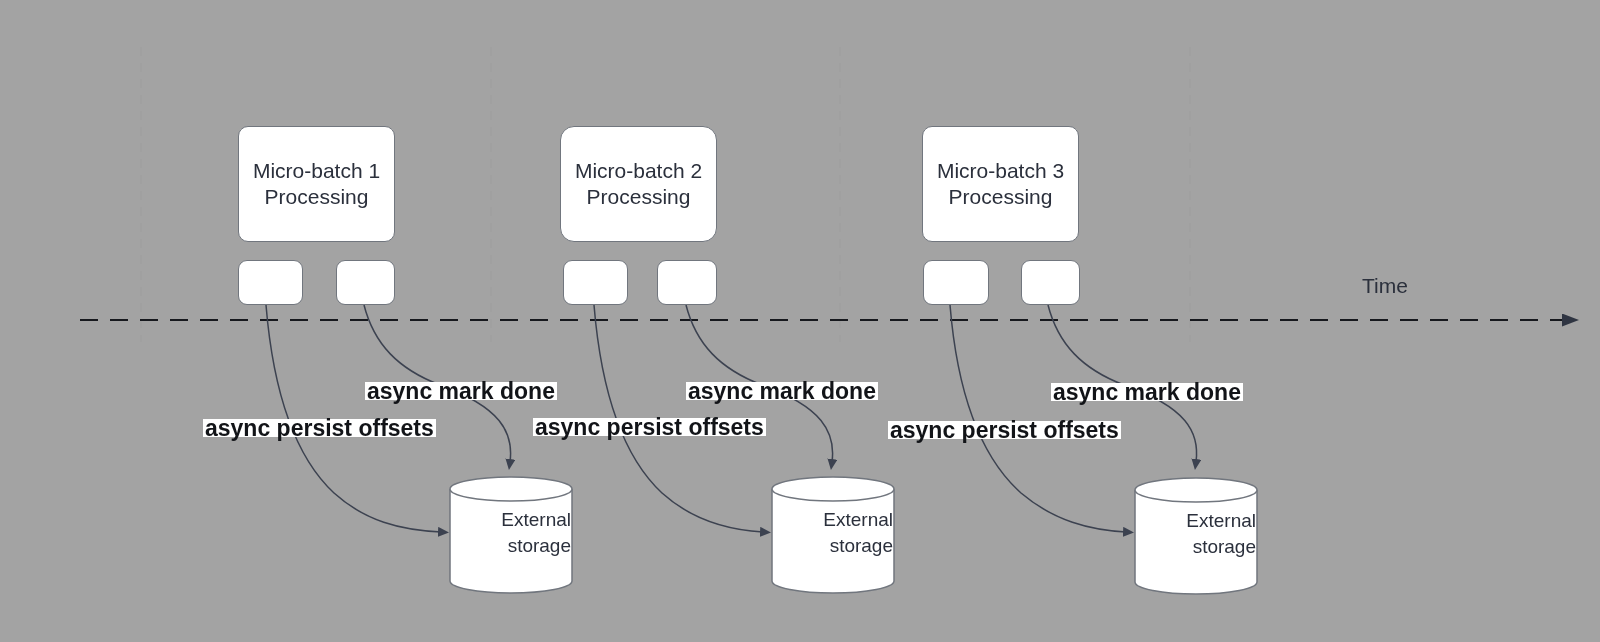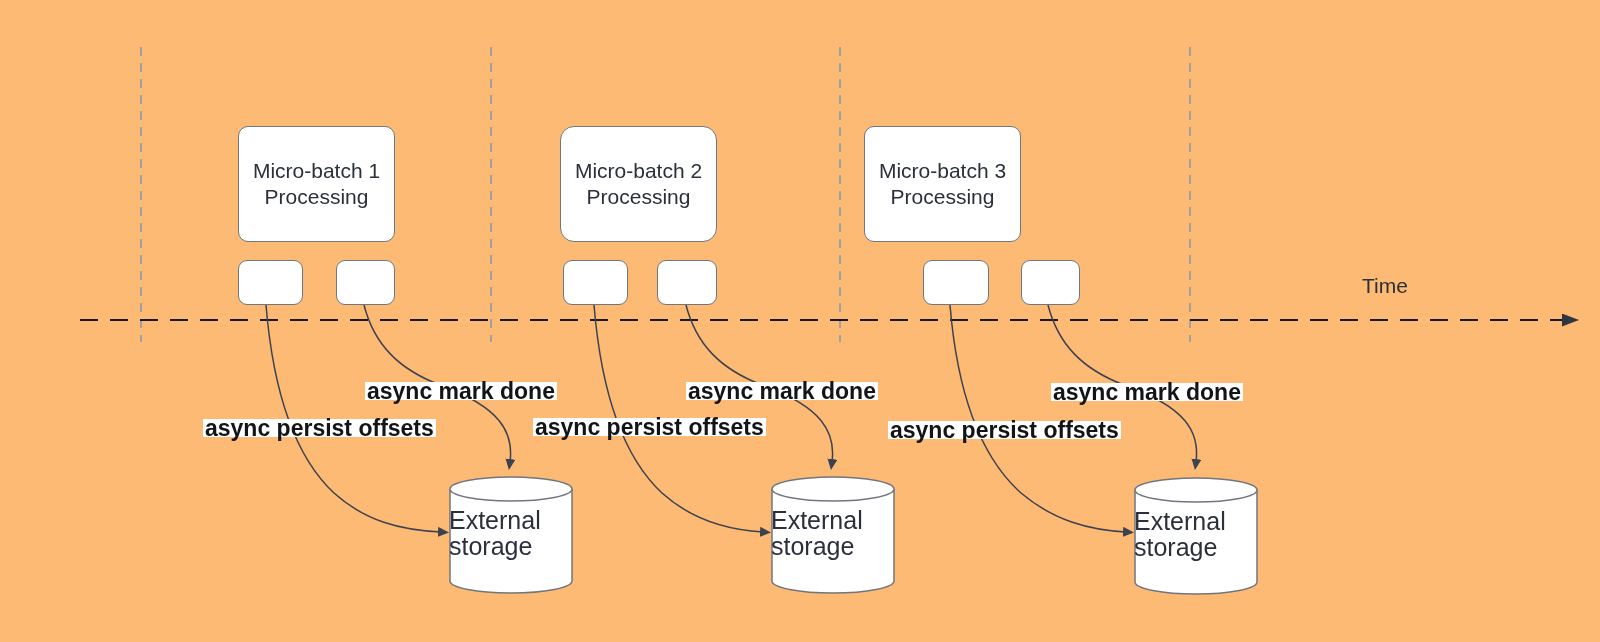--- a/index.html
+++ b/index.html
@@ -1,38 +1,38 @@
 <!DOCTYPE html>
 <html><head>
 <meta charset="utf-8">
 <style>
   html,body{margin:0;padding:0;background:#ffffff;}
   #canvas{
     position:relative;
     width:1600px;height:642px;
-    background:#fdba74;
+    background:#a3a3a3;
     font-family:"Liberation Sans", sans-serif;
     overflow:hidden;
   }
   #wires{position:absolute;left:0;top:0;width:1600px;height:642px;}
 
   .proc-box{
     position:absolute;
     top:126px;height:116px;width:157px;
     box-sizing:border-box;
     border:1.5px solid #71767e;
     border-radius:10px;
     background:#ffffff;
     display:flex;flex-direction:column;align-items:center;justify-content:center;
     font-size:21px;line-height:26px;color:#2b303c;
     text-align:center;
   }
   .proc-box.p1{left:238px;}
   .proc-box.p2{left:560px;border-radius:14px;}
-  .proc-box.p3{left:864px;}
+  .proc-box.p3{left:922px;}
 
   .mini-box{
     position:absolute;
     top:260px;height:45px;
     box-sizing:border-box;
     border:1.5px solid #71767e;
     border-radius:9px;
     background:#ffffff;
   }
   .mb1L{left:238px;width:65px;}
@@ -53,22 +53,22 @@
   .lp1{left:203px;top:419px;}
   .lm1{left:365px;top:382px;}
   .lp2{left:533px;top:418px;}
   .lm2{left:686px;top:382px;}
   .lp3{left:888px;top:421px;}
   .lm3{left:1051px;top:383px;}
 
   .storage-label{
     position:absolute;
     width:122px;
-    text-align:left;
-    font-size:25px;line-height:26px;color:#2b303c;
+    text-align:right;
+    font-size:19px;line-height:26px;color:#2b303c;
   }
   .st1{left:449px;top:507px;}
   .st2{left:771px;top:507px;}
   .st3{left:1134px;top:508px;}
 
   .time-label{
     position:absolute;
     left:1362px;top:274px;
     font-size:21px;line-height:24px;color:#2b303c;
   }

